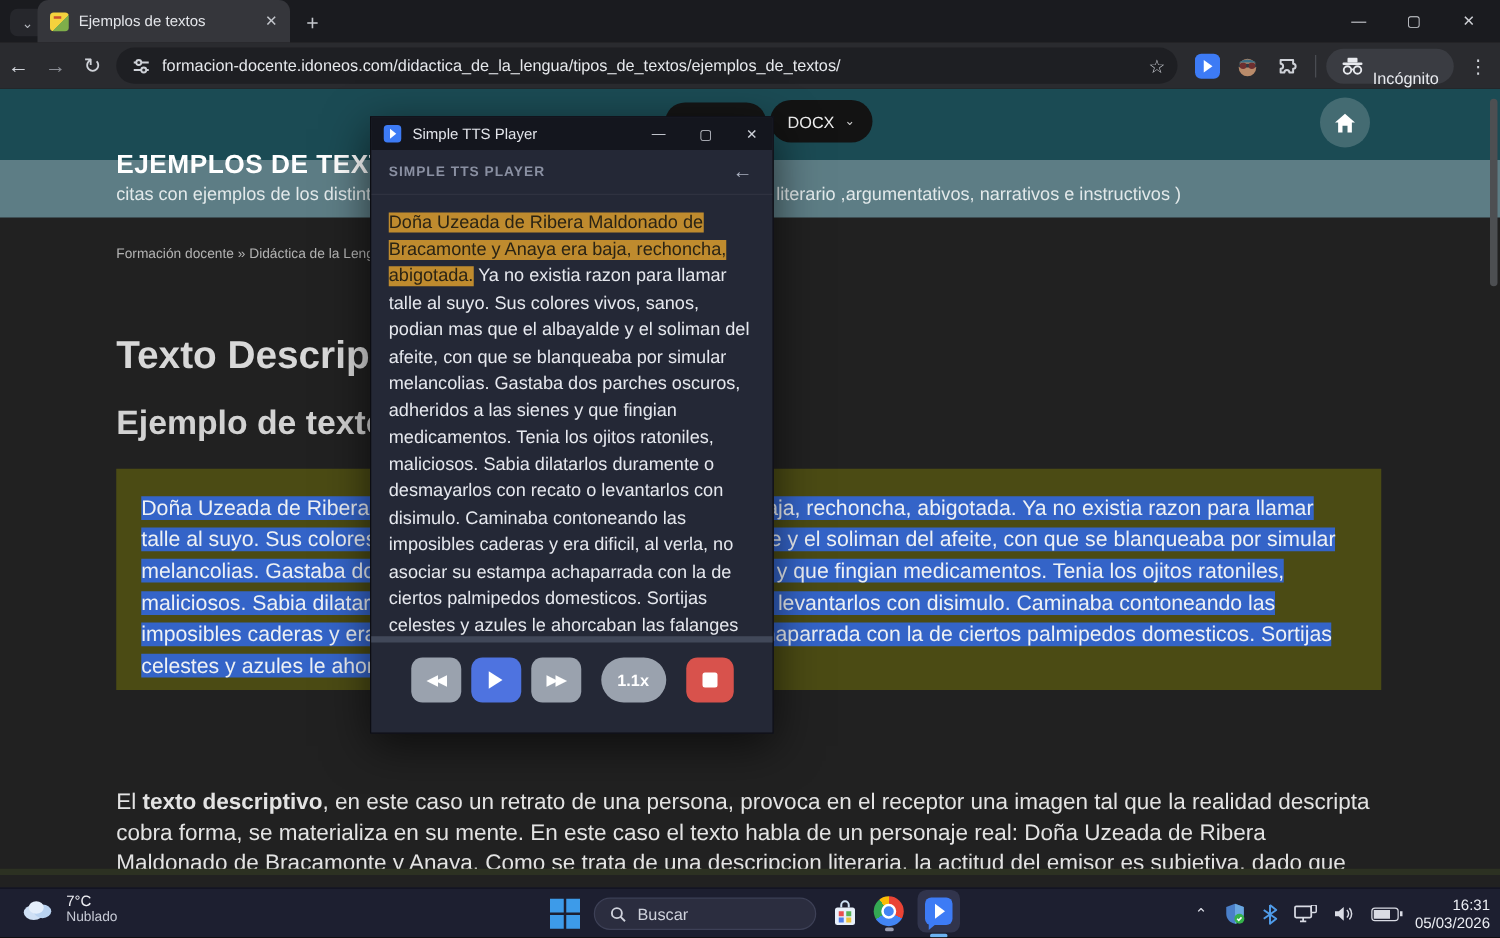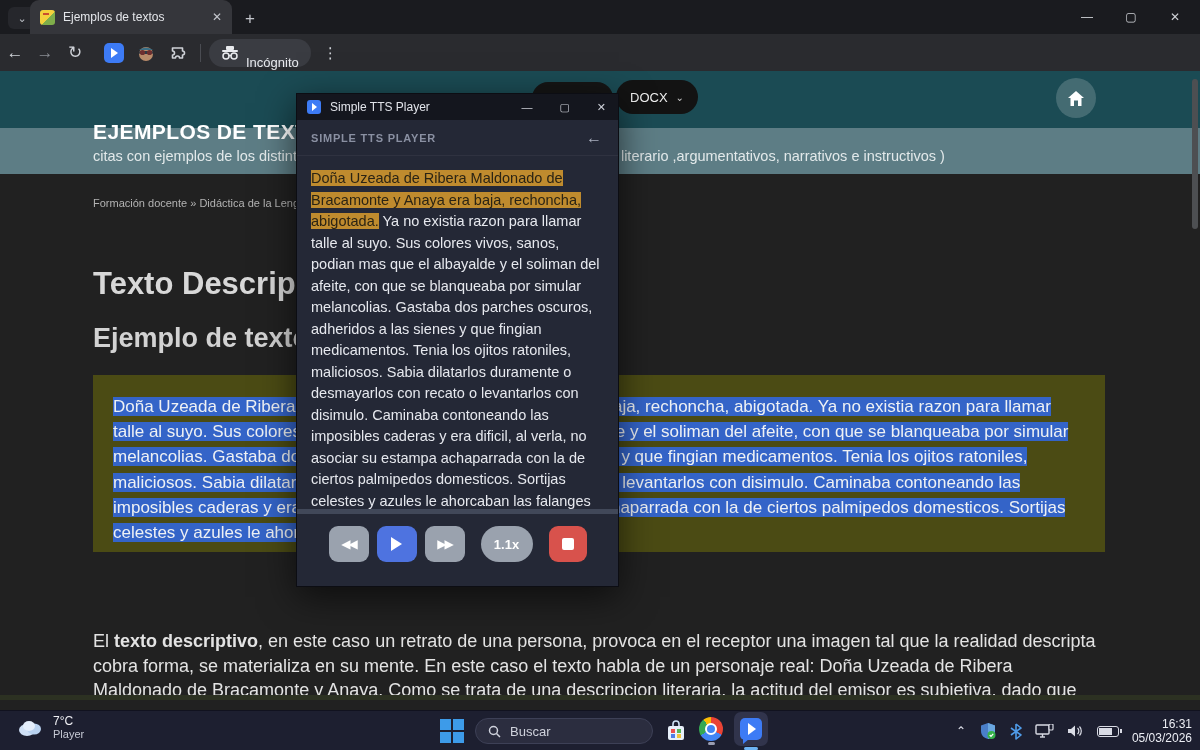--- a/index.html
+++ b/index.html
@@ -160,20 +160,32 @@
       <span>—</span>
       <span>▢</span>
       <span>✕</span>
     </div>
   </div>
 
   <div class="toolbar">
     <span class="navbtn">←</span>
     <span class="navbtn dim">→</span>
     <span class="navbtn">↻</span>
+    <div class="addressbar">
+      <svg class="siteinfo-icon" viewBox="0 0 16 16">
+        <g stroke="#cfd2d8" stroke-width="1.5" fill="none">
+          <line x1="2" y1="5" x2="14" y2="5"></line>
+            <circle cx="6" cy="5" r="2" fill="#2a2b2f"></circle>
+          <line x1="2" y1="11" x2="14" y2="11"></line>
+            <circle cx="10" cy="11" r="2" fill="#2a2b2f"></circle>
+        </g>
+      </svg>
+      <span class="url">formacion-docente.idoneos.com/didactica_de_la_lengua/tipos_de_textos/ejemplos_de_textos/</span>
+      <span class="star">☆</span>
+    </div>
     <div class="ext-icons">
       <span class="ext-blue"></span>
       <svg class="ext-face" viewBox="0 0 20 20">
         <circle cx="10" cy="11" r="7" fill="#b98b6a"></circle>
         <rect x="3" y="8" width="14" height="3" rx="1.5" fill="#2e3a46"></rect>
         <circle cx="6.5" cy="9.5" r="2.6" fill="#6e2f2f"></circle>
           <circle cx="13.5" cy="9.5" r="2.6" fill="#6e2f2f"></circle>
         <path d="M3 7 Q10 2 17 7 Z" fill="#3a6f86"></path>
       </svg>
       <svg class="ext-puzzle" viewBox="0 0 20 20">
@@ -271,21 +283,21 @@
 
   <div class="taskbar">
     <div class="weather">
       <svg width="28" height="20" viewBox="0 0 28 20">
         <ellipse cx="11" cy="13" rx="8" ry="6" fill="#cfe0f5"></ellipse>
         <ellipse cx="18" cy="12" rx="7" ry="5.5" fill="#b9d2f0"></ellipse>
         <ellipse cx="13" cy="9" rx="6" ry="5" fill="#e4eefb"></ellipse>
       </svg>
       <div class="weather-texts">
         <div>7°C</div>
-        <div>Player</div>
+        <div>Nublado</div>
       </div>
     </div>
 
     <div class="tb-center">
       <div class="startbtn">
           <i></i>
           <i></i>
           <i></i>
           <i></i>
         </div>

